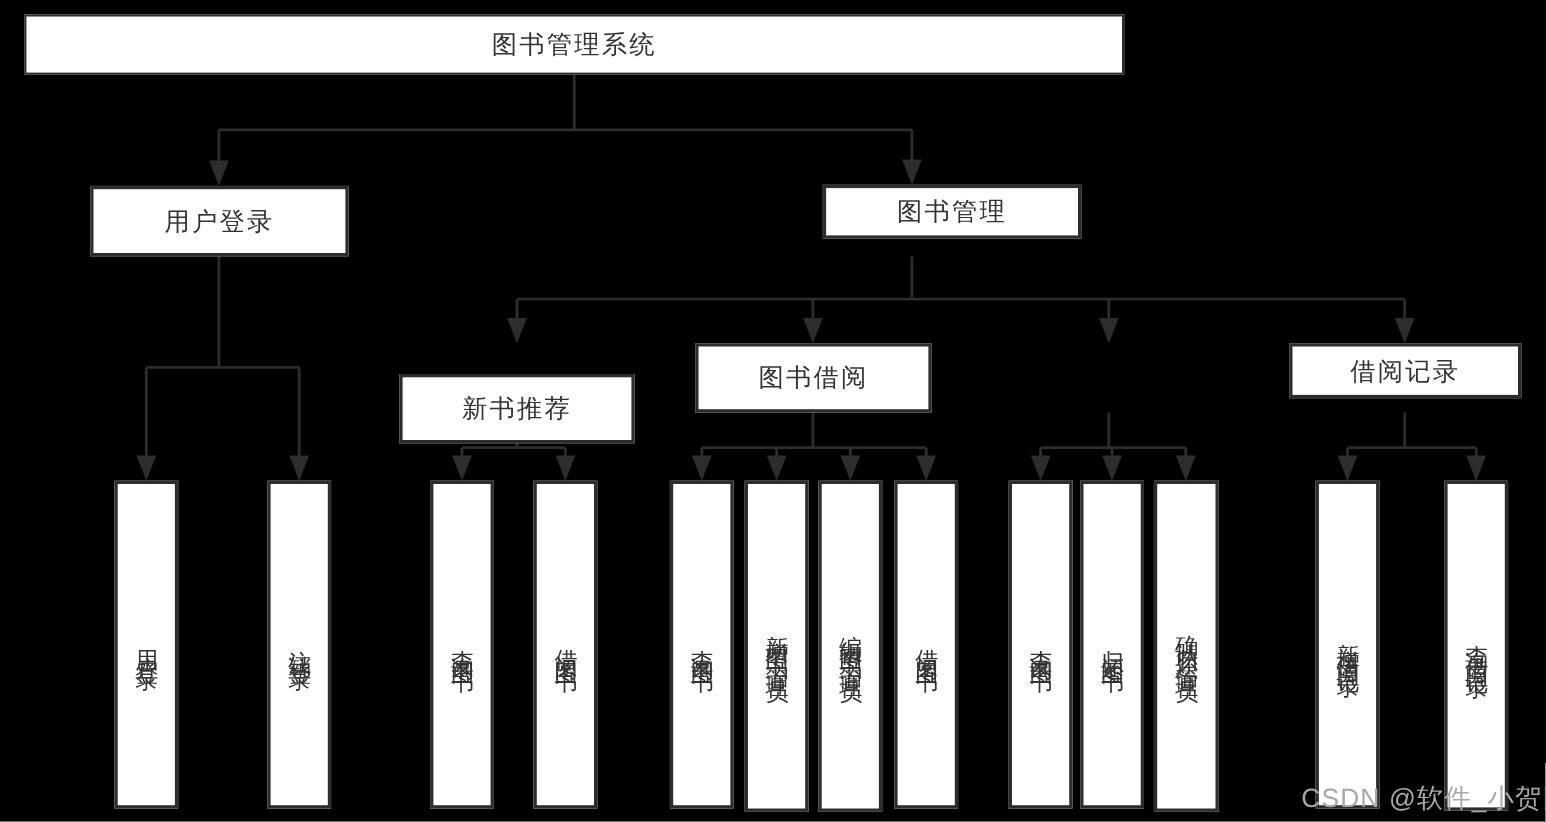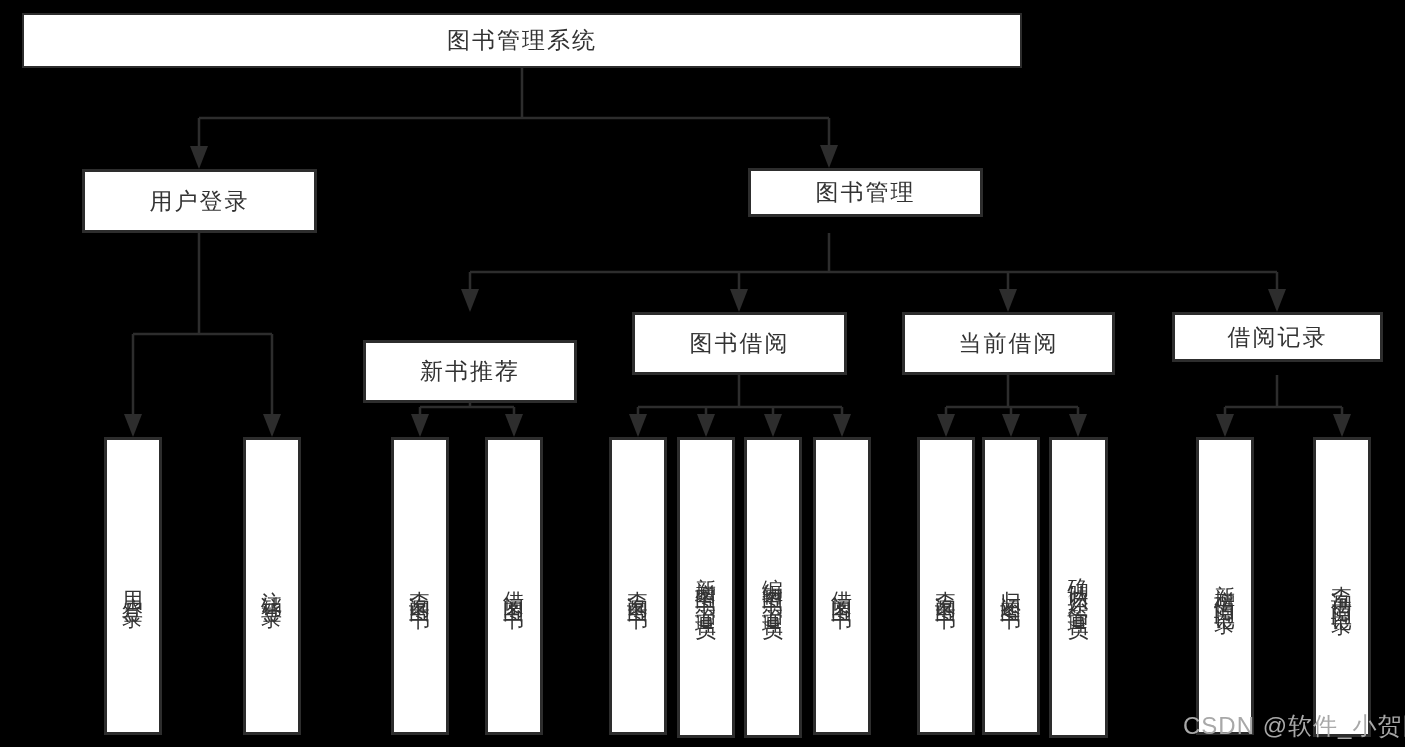--- a/index.html
+++ b/index.html
@@ -102,23 +102,20 @@
   <div class="node" style="left:712px;top:168px;width:235px;height:49px;margin-left:36px;">
     <span class="h-label">图书管理</span>
   </div>
 
   <div class="node" style="left:363px;top:312px;width:214px;height:63px;margin-top:28px;">
     <span class="h-label">新书推荐</span>
   </div>
   <div class="node" style="left:632px;top:312px;width:215px;height:63px;">
     <span class="h-label">图书借阅</span>
   </div>
-  <div class="node" style="left:902px;top:312px;width:213px;height:63px;">
-    <span class="h-label">当前借阅</span>
-  </div>
   <div class="node" style="left:1172px;top:312px;width:211px;height:50px;">
     <span class="h-label">借阅记录</span>
   </div>
 
   <div class="node" style="left:104px;top:437px;width:58px;height:298px;">
     <span class="v-label">用户登录</span>
   </div>
   <div class="node" style="left:243px;top:437px;width:58px;height:298px;">
     <span class="v-label">注销登录</span>
   </div>

